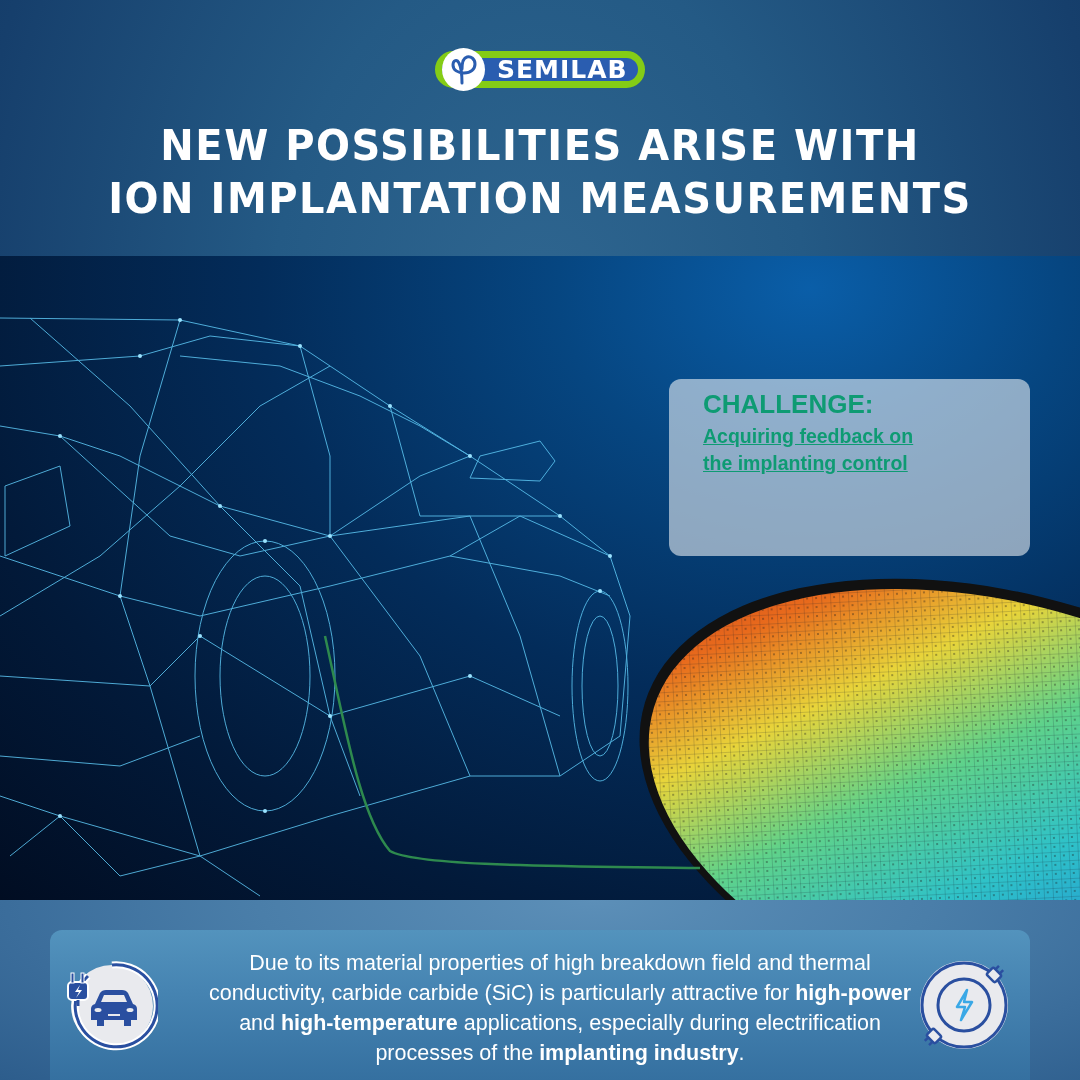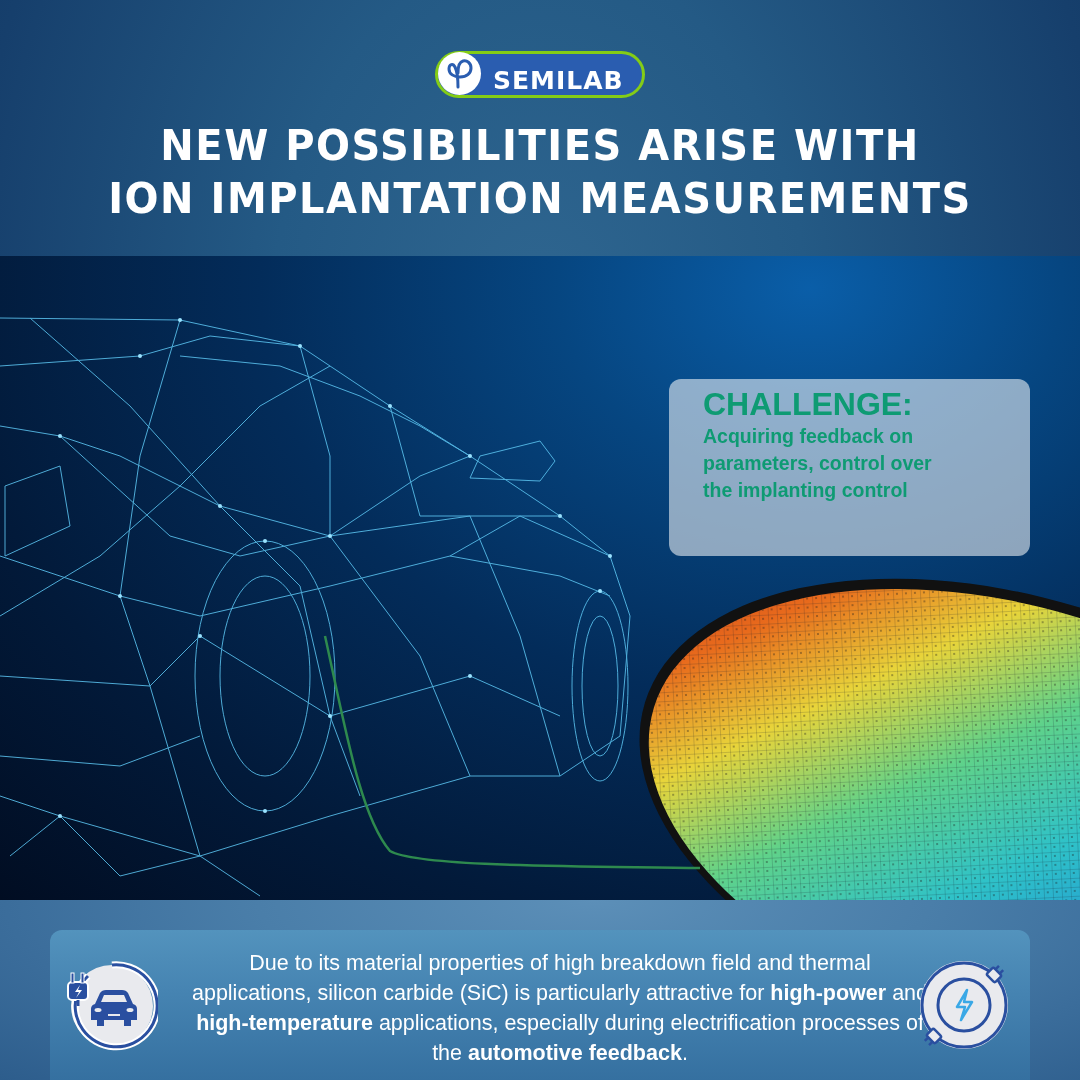--- a/index.html
+++ b/index.html
@@ -3,23 +3,23 @@
 <meta charset="utf-8">
 <style>
   html, body { margin:0; padding:0; }
   body {
     width:1080px; height:1080px; overflow:hidden; position:relative;
     font-family: "Liberation Sans", "DejaVu Sans", sans-serif;
     background: radial-gradient(ellipse at 50% 30%, #2f6690 0%, #245a85 35%, #163f6c 75%, #10355f 100%);
   }
   .header { position:absolute; left:0; top:0; width:1080px; height:256px; }
   .logo {
-    position:absolute; left:435px; top:51px; width:210px; height:47px;
-    box-sizing:border-box; border:3px solid #84cc16; border-radius:25px;
-    background:#2a5db0; display:flex; align-items:flex-end;
+    position:absolute; left:435px; top:51px; width:210px; height:37px;
+    box-sizing:border-box; border:7px solid #84cc16; border-radius:25px;
+    background:#2a5db0; display:flex; align-items:center;
   }
   .logo-mark {
     width:43px; height:43px; border-radius:50%; background:#fff; margin-left:0px;
     display:flex; align-items:center; justify-content:center; flex:0 0 auto;
   }
   .logo-text {
     color:#fff; font-family:"DejaVu Sans", sans-serif; font-weight:bold;
     font-size:25px; letter-spacing:1px; margin-left:12px;
   }
   .title {
@@ -36,24 +36,24 @@
   .wafer {
     position:absolute; left:626px; top:340px; width:780px; height:440px;
     transform:rotate(17deg); transform-origin:center;
   }
   .challenge {
     position:absolute; left:669px; top:379px; width:361px; height:177px;
     border-radius:12px; background:rgba(255,255,255,0.55);
     box-sizing:border-box; padding:8px 0 0 34px;
   }
   .challenge-title {
-    color:#0e9b73; font-weight:bold; font-size:32px; line-height:34px;
+    color:#0e9b73; font-weight:bold; font-size:26px; line-height:34px;
   }
   .challenge-body {
-    color:#0e9b73; font-weight:bold; font-size:19.5px; line-height:27px; margin-top:2px;
+    color:#0e9b73; font-weight:bold; font-size:19.5px; line-height:27px; margin-top:2px;text-decoration:underline;
   }
   .footer-band {
     position:absolute; left:0; top:900px; width:1080px; height:180px;
     background: radial-gradient(ellipse at 55% 0%, #5c8fb8 0%, #4a7ea9 40%, #3b6d9b 70%, #2d5d8c 100%);
   }
   .info-card {
     position:absolute; left:50px; top:930px; width:980px; height:150px;
     border-radius:12px 12px 0 0;
     background: linear-gradient(180deg, #5393bd 0%, #4684b2 40%, #3570a0 100%);
   }
@@ -151,21 +151,20 @@
         <circle cx="265" cy="555" r="2"></circle>
         <circle cx="600" cy="335" r="2"></circle>
     </g>
     <path d="M325 380 C345 470 360 560 390 595 C420 612 600 610 700 612" stroke="#2e8a4e" stroke-width="2.5" fill="none"></path>
   </svg>
 
   <div class="challenge" style="top:123px;">
     <div class="challenge-title">CHALLENGE:</div>
     <div class="challenge-body">
       <div>Acquiring feedback on</div>
-      <div>parameters, control over</div>
       <div>the implanting control</div>
     </div>
   </div>
 </div>
 
 <div class="footer-band"></div>
 
 <div class="info-card">
   <div class="icon-left">
     <svg width="100" height="95" viewBox="0 0 100 95">
@@ -179,21 +178,21 @@
       <path d="M20 42 L20 48" stroke="#2a4fa0" stroke-width="3"></path>
       <path d="M37 46 L42 35 Q44 32 48 32 L64 32 Q68 32 70 35 L75 46 Q79 47 79 51 L79 62 L73 62 L73 68 L66 68 L66 62 L46 62 L46 68 L39 68 L39 62 L33 62 L33 51 Q33 47 37 46 Z" fill="#2a4fa0"></path>
       <path d="M43 44 L46 37 L66 37 L69 44 Z" fill="#e9eaee"></path>
       <ellipse cx="40" cy="52" rx="3.5" ry="2" fill="#e9eaee"></ellipse>
       <ellipse cx="72" cy="52" rx="3.5" ry="2" fill="#e9eaee"></ellipse>
       <rect x="50" y="56" width="12" height="2" fill="#e9eaee"></rect>
     </svg>
   </div>
 
   <div class="info-text">
-    <span>Due to its material properties of high breakdown field and thermal applications, silicon carbide (SiC) is particularly attractive for </span><b>high-power</b><span> and </span><b>high-temperature</b><span> applications, especially during electrification processes of the </span><b>automotive feedback</b><span>.</span>
+    <span>Due to its material properties of high breakdown field and thermal conductivity, carbide carbide (SiC) is particularly attractive for </span><b>high-power</b><span> and </span><b>high-temperature</b><span> applications, especially during electrification processes of the </span><b>implanting industry</b><span>.</span>
   </div>
 
   <div class="icon-right">
     <svg width="100" height="95" viewBox="0 0 100 95">
       <circle cx="50" cy="47" r="44" fill="#e9eaee"></circle>
       <circle cx="50" cy="47" r="42" fill="none" stroke="#2a4fa0" stroke-width="3"></circle>
       <circle cx="50" cy="47" r="26" fill="none" stroke="#2a4fa0" stroke-width="3"></circle>
       <g transform="translate(80 17) rotate(45)">
         <rect x="-6" y="-5" width="12" height="10" rx="2" fill="#e9eaee" stroke="#2a4fa0" stroke-width="2.5"></rect>
         <path d="M-3 -5 L-3 -10 M3 -5 L3 -10" stroke="#2a4fa0" stroke-width="2.5"></path>

